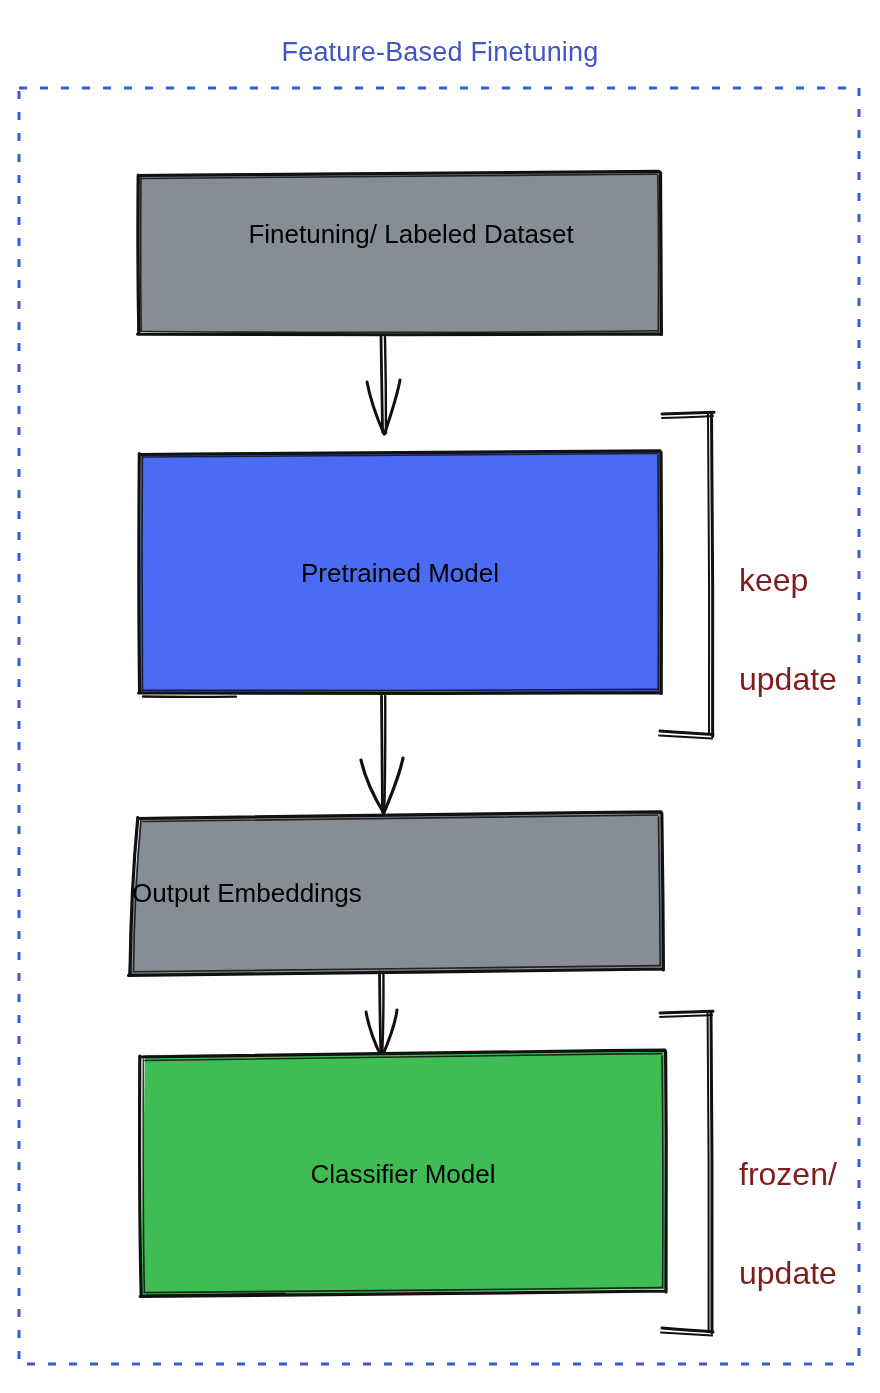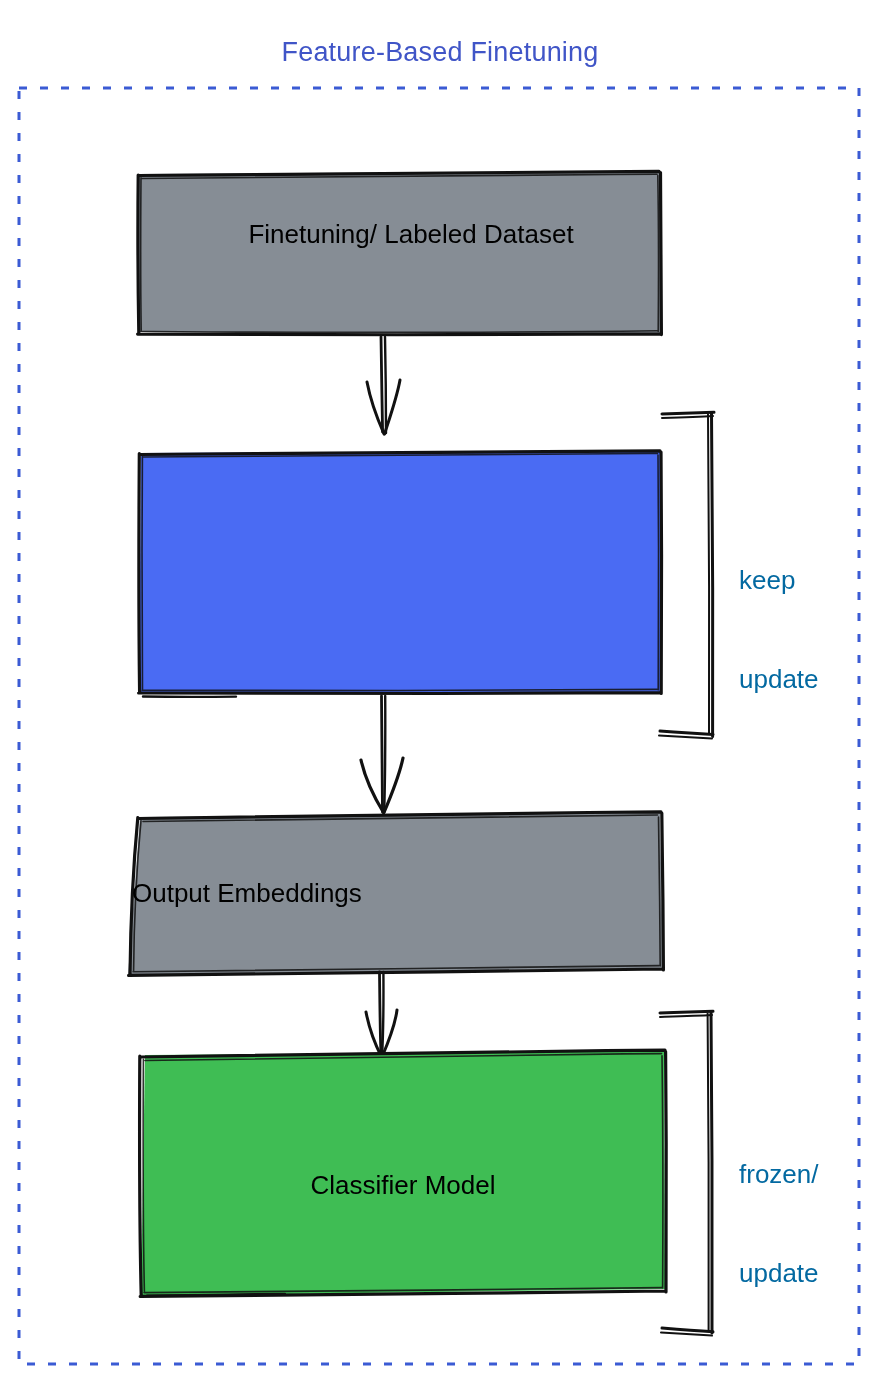--- a/index.html
+++ b/index.html
@@ -40,22 +40,22 @@
   .node-label {
     position: absolute;
     color: #000000;
     font-size: 26px;
     font-family: "Liberation Sans", sans-serif;
     white-space: nowrap;
     text-align: center;
   }
   .side-label {
     position: absolute;
-    color: #0369a1;
-    font-size: 26px;
+    color: #7f1d1d;
+    font-size: 32px;
     line-height: 33px;
     font-family: "Liberation Sans", sans-serif;
     white-space: pre;
   }
 </style>
 </head>
 <body>
 
 <div id="stage">
 
@@ -151,24 +151,25 @@
       <path d="M711.0,1011.5 C712.0,1100 712.4,1260 712.0,1333.0" fill="none" stroke="#111111" stroke-width="3" stroke-linecap="round"></path>
       <path d="M707.6,1013.5 C708.6,1100 709.0,1258 708.6,1331.0" fill="none" stroke="#111111" stroke-width="2" stroke-linecap="round"></path>
       <path d="M662,1328 C679,1329.4 697,1330.8 713,1331.8" fill="none" stroke="#111111" stroke-width="3" stroke-linecap="round"></path>
       <path d="M661,1332.6 C679,1333.8 697,1334.8 712,1335.6" fill="none" stroke="#111111" stroke-width="2" stroke-linecap="round"></path>
     </g>
 
   </svg>
 
   <div class="node-label" style="left:138px; top:219px; width:522px; text-align:center;margin-left:12px;">Finetuning/ Labeled Dataset</div>
 
+  <div class="node-label" style="left:139px; top:558px; width:522px; text-align:center;">Pretrained Model</div>
 
   <div class="node-label" style="left:132px; top:878px; width:528px; text-align:left;">Output Embeddings</div>
 
-  <div class="node-label" style="left:141px; top:1159px; width:524px; text-align:center;margin-top:11px;">Classifier Model</div>
+  <div class="node-label" style="left:141px; top:1159px; width:524px; text-align:center;">Classifier Model</div>
 
   <div class="side-label" style="left:739px; top:498px;">
     <div>keep</div>
     <div>update</div>
   </div>
 
   <div class="side-label" style="left:739px; top:1092px;">
     <div>frozen/</div>
     <div>update</div>
   </div>

